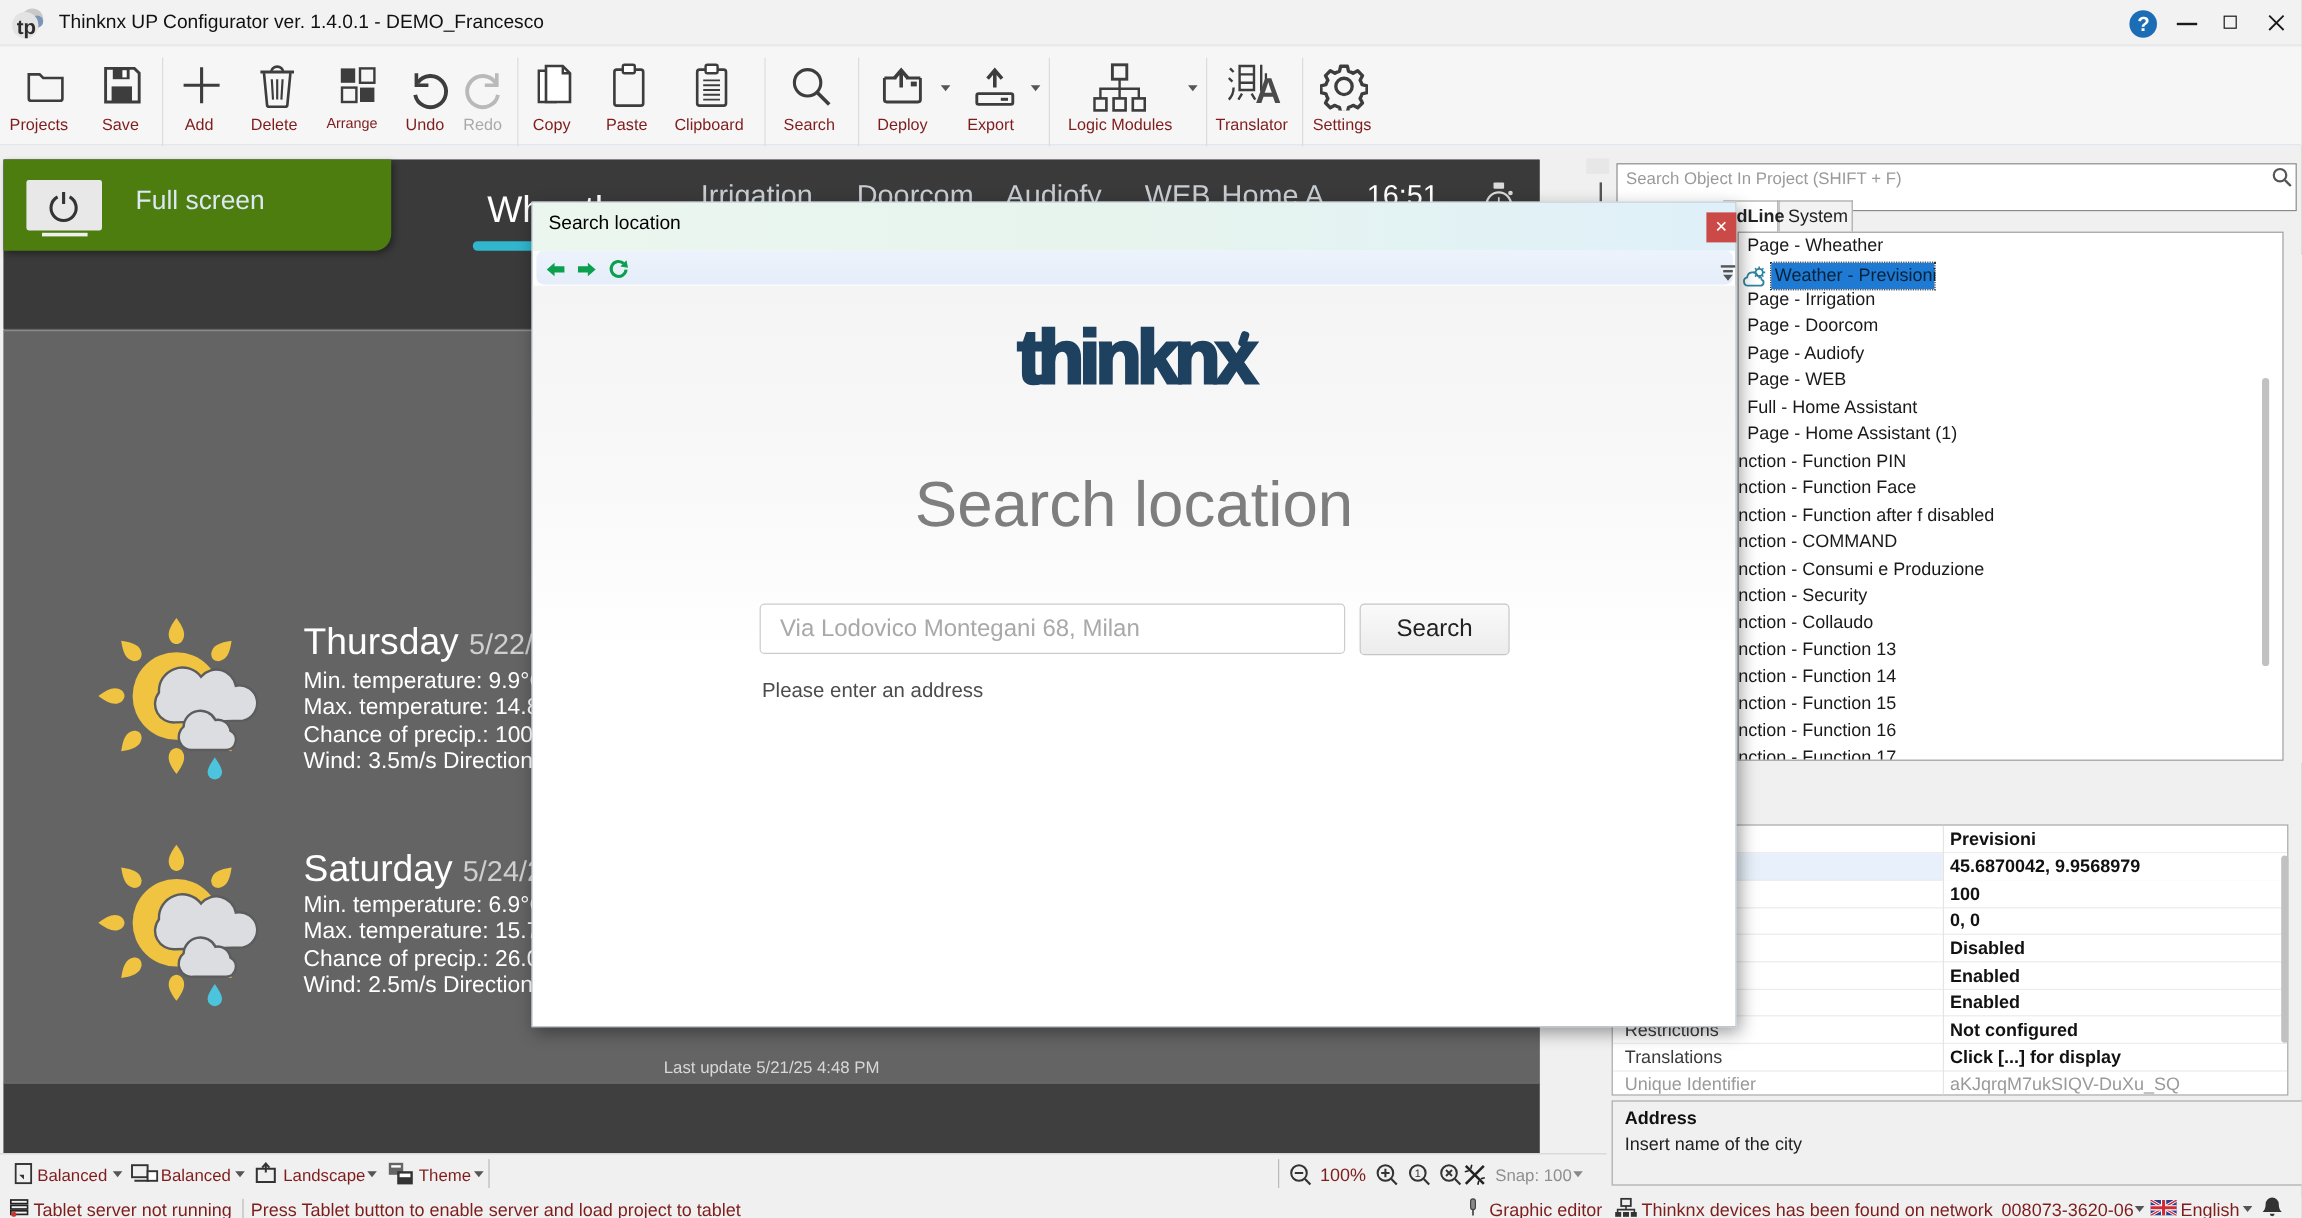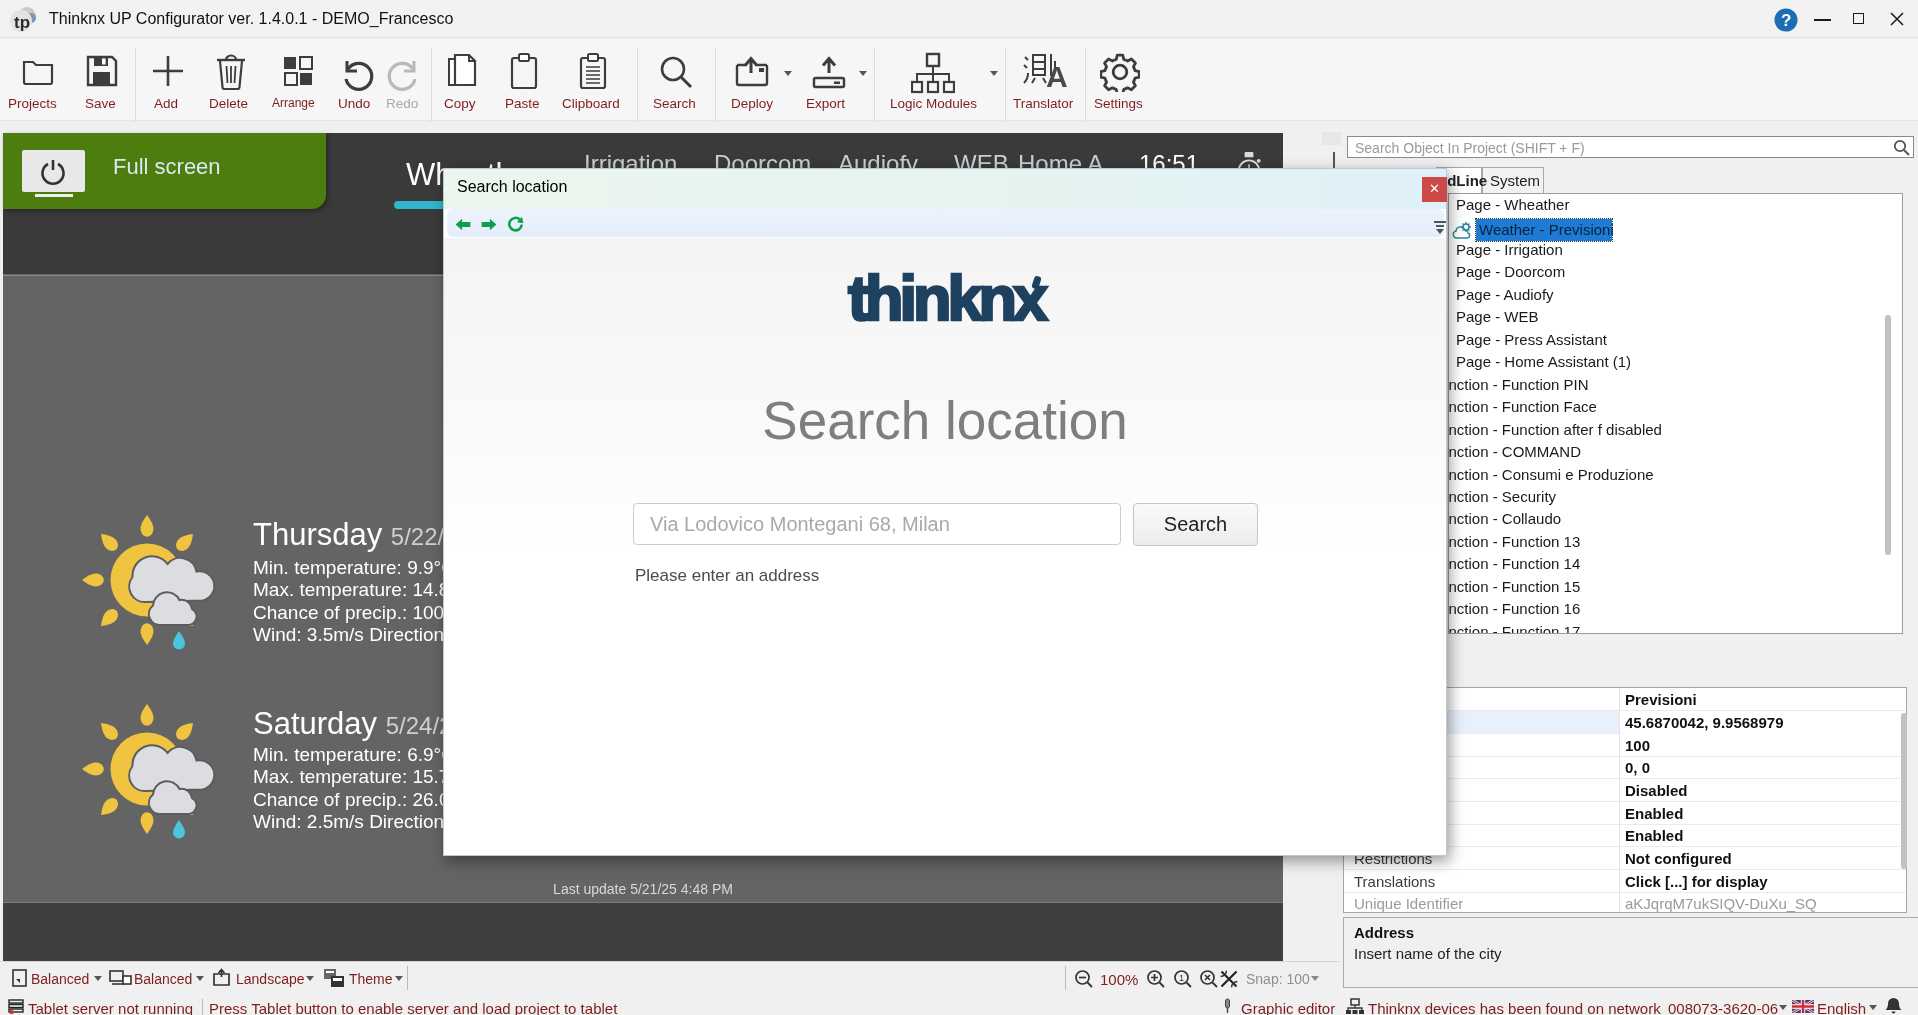--- a/index.html
+++ b/index.html
@@ -28,21 +28,21 @@
 #cbottom { left:0; top:769px; width:1280px; height:59px; background:#3f3f3f; border-top:1px solid #7b7b7b; }
 .navbig { position:absolute; top:24px; font-size:31px; color:#fff; }
 .navitem { position:absolute; top:17px; font-size:24px; color:#c9ced3; }
 #tealbar { left:391px; top:68px; width:125px; height:8px; background:#30b7cd; border-radius:4px; }
 .wxtitle { position:absolute; font-size:31px; color:#fff; }
 .wxdate { font-size:24px; color:#cfcfcf; }
 .wxline { position:absolute; font-size:19px; color:#fff; line-height:22.3px; white-space:pre; }
 #lastupd { left:0; top:748px; width:1280px; text-align:center; font-size:14px; color:#d8d8d8; }
 
 
-#searchbox { left:1347px; top:136px; width:567px; height:22px; background:#fff; border:1px solid #8a8a8a; font-size:14px; color:#9a9a9a; line-height:22px; padding-left:7px; }
+#searchbox { left:1347px; top:136px; width:567px; height:40px; background:#fff; border:1px solid #8a8a8a; font-size:14px; color:#9a9a9a; line-height:22px; padding-left:7px; }
 .tab { position:absolute; font-size:15px; color:#222; }
 #tree { left:1448px; top:193px; width:455px; height:441px; background:#fff; border:1px solid #9c9c9c; overflow:hidden; }
 .trow { position:absolute; left:0; width:455px; height:22px; font-size:15px; color:#1a1a1a; white-space:nowrap; }
 #treescroll { left:1885px; width:6px; background:#c1c1c1; border-radius:3px; }
 
 
 #propgrid { left:1343px; top:687px; width:564px; height:226px; background:#fff; border:1px solid #a5a5a5; overflow:hidden; }
 .prow { position:absolute; left:0; width:562px; height:23px; border-bottom:1px solid #ececec; }
 .plabel { position:absolute; left:10px; top:3px; font-size:15px; color:#3b3b3b; }
 .pval { position:absolute; left:281px; top:3px; font-size:15px; font-weight:bold; color:#111; }
@@ -168,21 +168,21 @@
         <path d="M14 1 v2 M14 9 v2 M9 6 h2 M17 6 h2 M10.5 2.5 l1.4 1.4 M16.1 8.1 l1.4 1.4 M17.5 2.5 l-1.4 1.4 M11.9 8.1 l-1.4 1.4" stroke="#2e85a0" stroke-width="1.3"></path>
         <path d="M5 17 a3.5 3.5 0 0 1 -1 -6.9 a4.5 4.5 0 0 1 8.7 -1.2 a3.2 3.2 0 0 1 3.3 3.1 a2.6 2.6 0 0 1 -0.6 5 z" fill="none" stroke="#2e85a0" stroke-width="1.5"></path>
       </svg>
       <div style="position:absolute; left:27px; top:0; width:136px; height:22px; background:#1e7ad2; outline:1px dotted #333;"></div>
       <div style="position:absolute; left:30px; top:2px; color:#06233d;">Weather - Previsioni</div>
     </div>
     <div class="trow" style="top:47px; left:7px;">Page - Irrigation</div>
     <div class="trow" style="top:69px; left:7px;">Page - Doorcom</div>
     <div class="trow" style="top:92px; left:7px;">Page - Audiofy</div>
     <div class="trow" style="top:114px; left:7px;">Page - WEB</div>
-    <div class="trow" style="top:137px; left:7px;">Page - Press Assistant</div>
+    <div class="trow" style="top:137px; left:7px;">Full - Home Assistant</div>
     <div class="trow" style="top:159px; left:7px;">Page - Home Assistant (1)</div>
     <div class="trow" style="top:182px; left:-18px;">Function - Function PIN</div>
     <div class="trow" style="top:204px; left:-18px;">Function - Function Face</div>
     <div class="trow" style="top:227px; left:-18px;">Function - Function after f disabled</div>
     <div class="trow" style="top:249px; left:-18px;">Function - COMMAND</div>
     <div class="trow" style="top:272px; left:-18px;">Function - Consumi e Produzione</div>
     <div class="trow" style="top:294px; left:-18px;">Function - Security</div>
     <div class="trow" style="top:316px; left:-18px;">Function - Collaudo</div>
     <div class="trow" style="top:339px; left:-18px;">Function - Function 13</div>
     <div class="trow" style="top:361px; left:-18px;">Function - Function 14</div>

